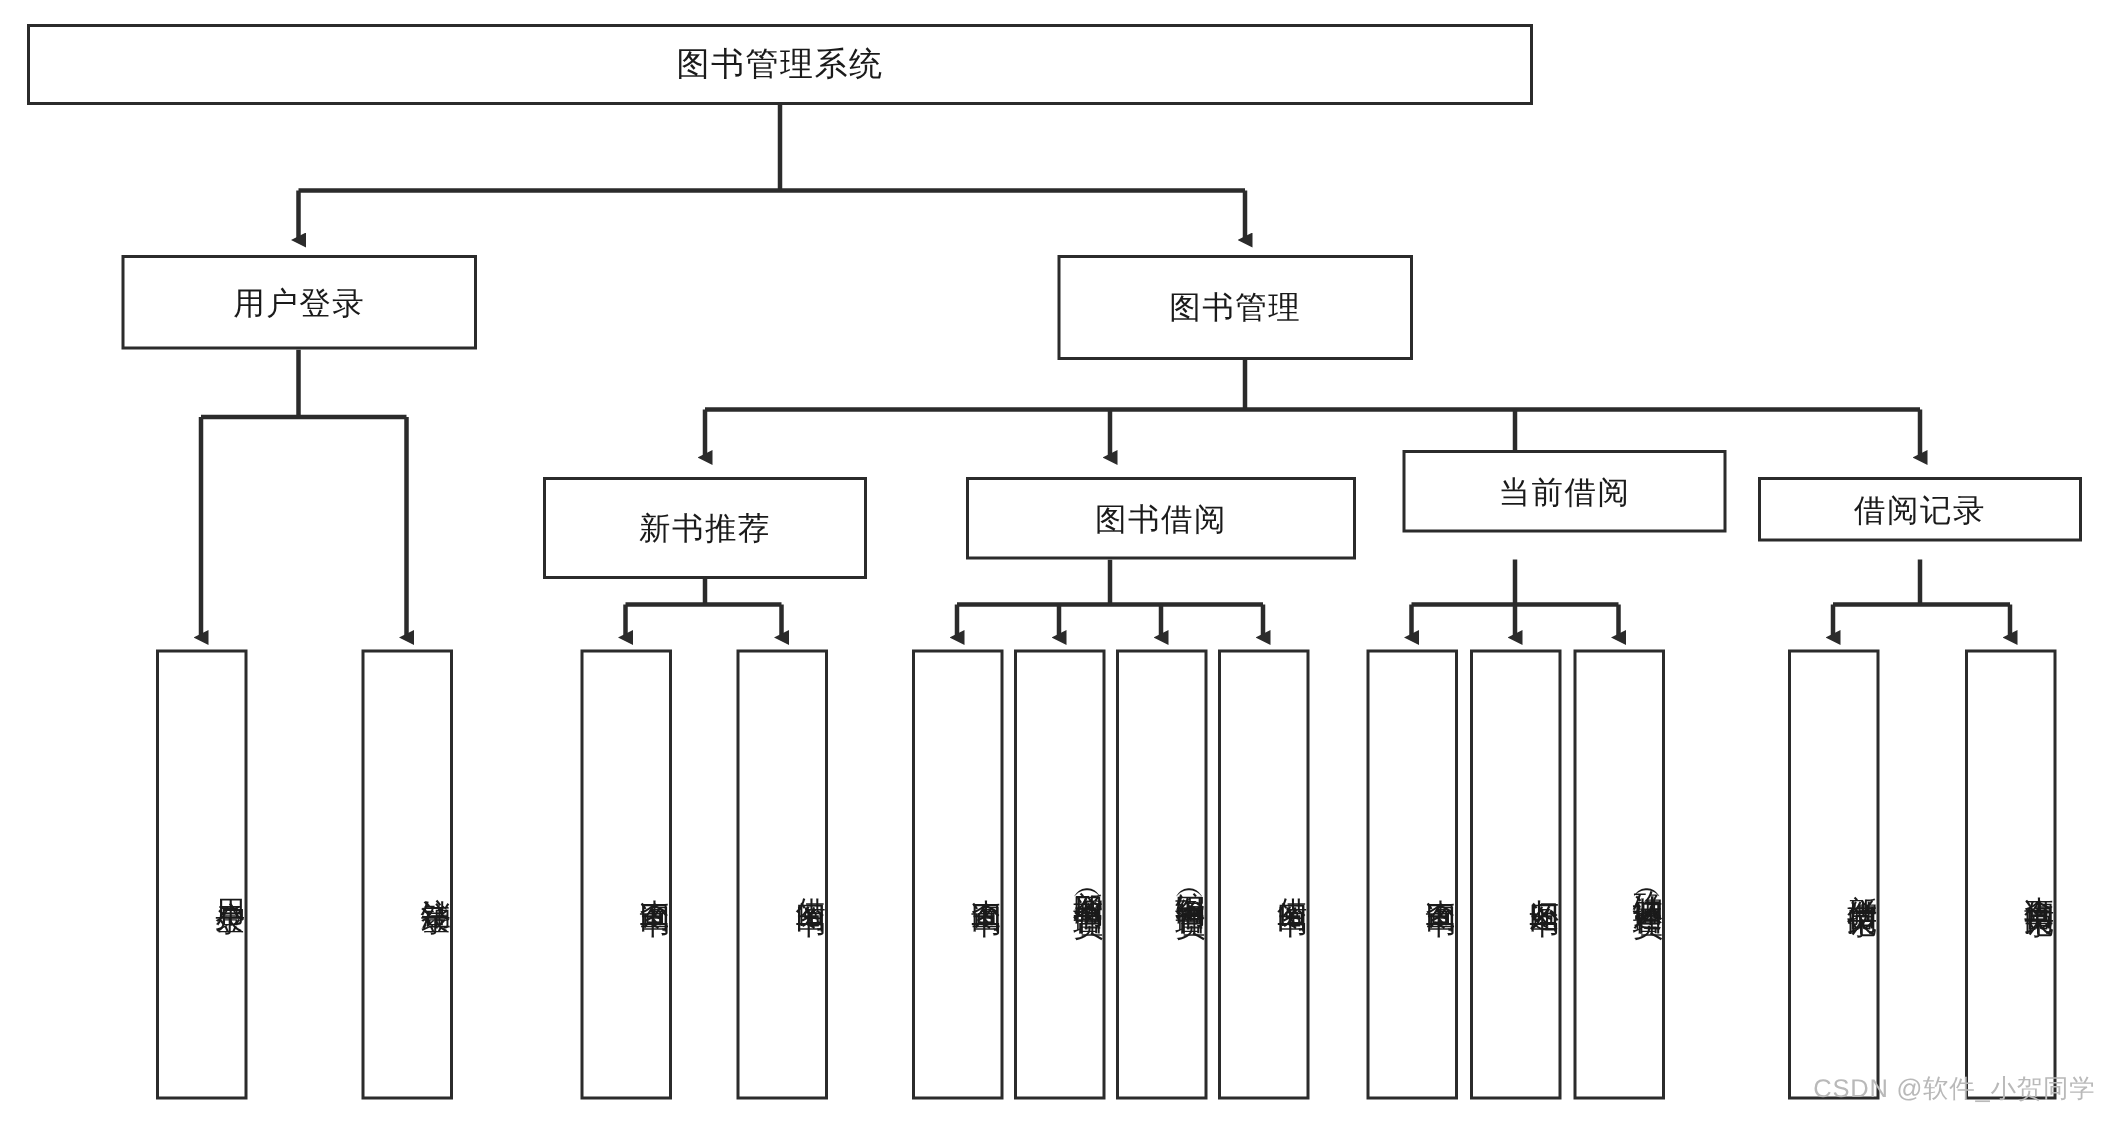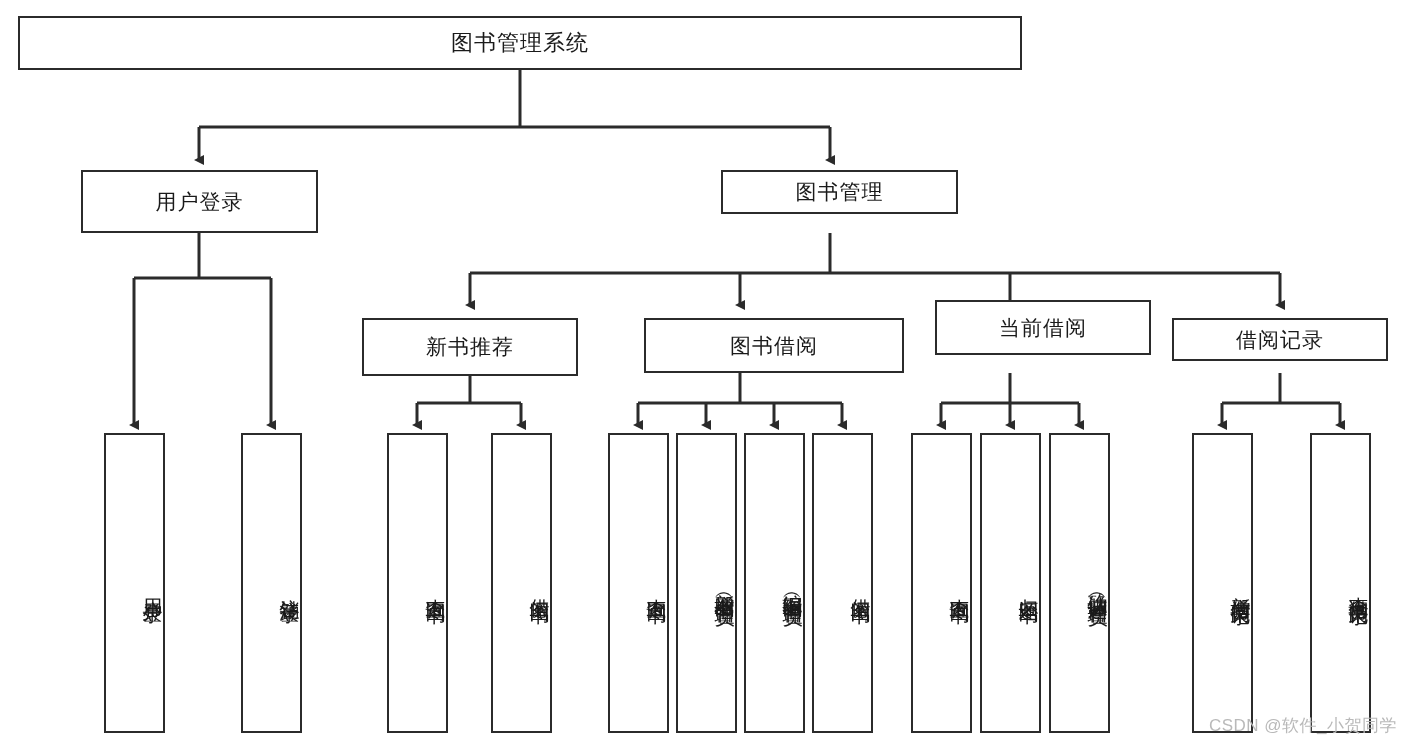--- a/index.html
+++ b/index.html
@@ -128,25 +128,25 @@
     </g>
   </svg>
 
   <div class="node horiz root" style="left:18px; top:16px; width:1004px; height:54px;">
     <span>图书管理系统</span>
   </div>
 
   <div class="node horiz" style="left:81px; top:170px; width:237px; height:63px;">
     <span>用户登录</span>
   </div>
-  <div class="node horiz" style="left:721px; top:170px; width:237px; height:44px;">
+  <div class="node horiz" style="left:705px; top:170px; width:237px; height:70px;">
     <span>图书管理</span>
   </div>
 
-  <div class="node horiz" style="left:362px; top:318px; width:216px; height:58px;">
+  <div class="node horiz" style="left:362px; top:318px; width:216px; height:68px;">
     <span>新书推荐</span>
   </div>
   <div class="node horiz" style="left:644px; top:318px; width:260px; height:55px;">
     <span>图书借阅</span>
   </div>
   <div class="node horiz" style="left:902px; top:300px; width:216px; height:55px;margin-left:33px;">
     <span>当前借阅</span>
   </div>
   <div class="node horiz" style="left:1172px; top:318px; width:216px; height:43px;">
     <span>借阅记录</span>

